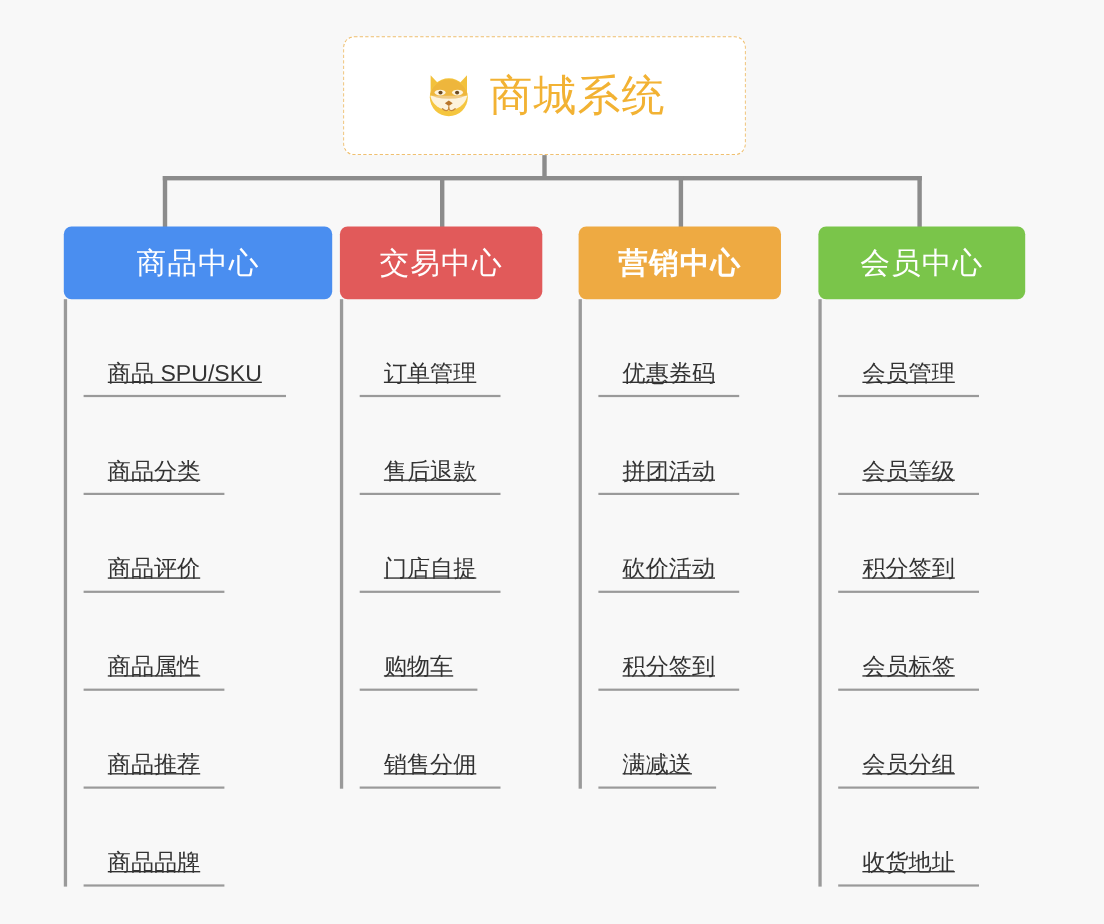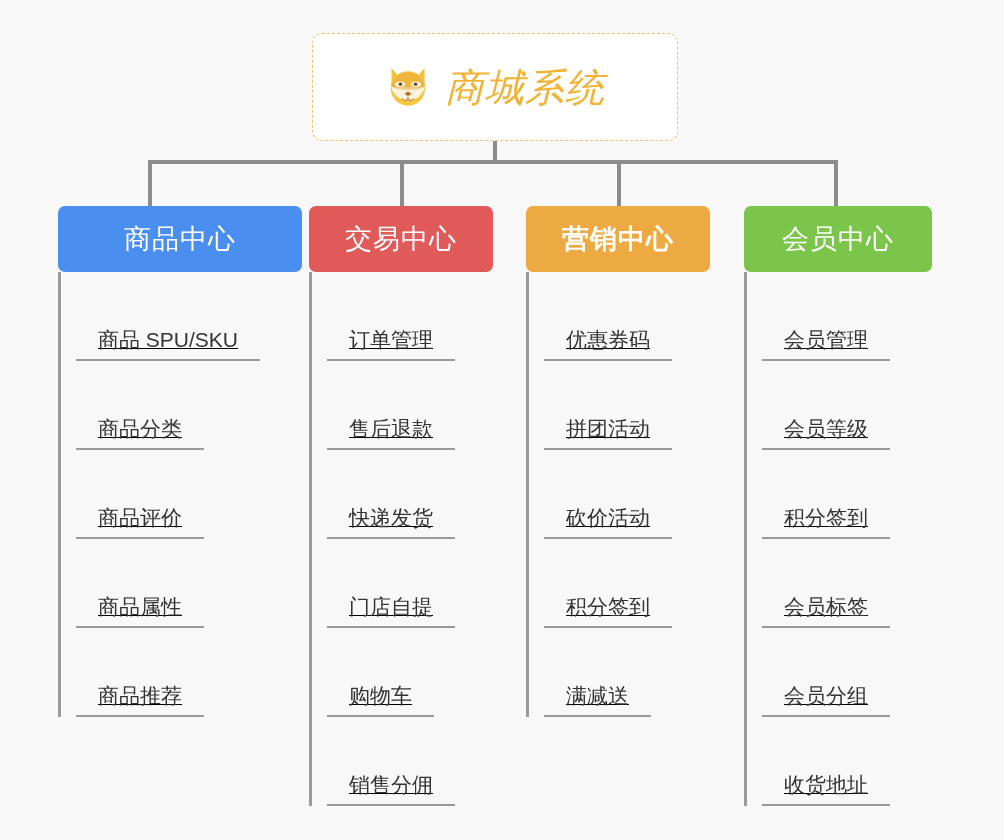--- a/index.html
+++ b/index.html
@@ -28,21 +28,20 @@
     width: 366px;
     height: 108px;
     box-sizing: border-box;
     background: #ffffff;
     border: 1px dashed #f0c070;
     border-radius: 10px;
     display: flex;
     align-items: center;
     justify-content: center;
     gap: 14px;
-    font-style: italic;
   }
   .root-icon {
     width: 46px;
     height: 46px;
     flex: 0 0 auto;
     display: block;
   }
   .root-title {
     font-size: 39px;
     line-height: 1;
@@ -177,38 +176,38 @@
         </div>
       <div class="leaf-item">
           <span class="leaf-underline"><span class="leaf-label">商品评价</span></span>
         </div>
       <div class="leaf-item">
           <span class="leaf-underline"><span class="leaf-label">商品属性</span></span>
         </div>
       <div class="leaf-item">
           <span class="leaf-underline"><span class="leaf-label">商品推荐</span></span>
         </div>
+      <div class="leaf-item">
+          <span class="leaf-underline"><span class="leaf-label">商品品牌</span></span>
+        </div>
     </div>
   </div>
 
   <div class="column col-1">
     <div class="cat-box" style="background: rgb(225, 90, 90);">
       <span class="cat-label">交易中心</span>
     </div>
     <div class="leaf-list">
       <div class="leaf-item">
           <span class="leaf-underline"><span class="leaf-label">订单管理</span></span>
         </div>
       <div class="leaf-item">
           <span class="leaf-underline"><span class="leaf-label">售后退款</span></span>
         </div>
       <div class="leaf-item">
-          <span class="leaf-underline"><span class="leaf-label">快递发货</span></span>
-        </div>
-      <div class="leaf-item">
           <span class="leaf-underline"><span class="leaf-label">门店自提</span></span>
         </div>
       <div class="leaf-item">
           <span class="leaf-underline"><span class="leaf-label">购物车</span></span>
         </div>
       <div class="leaf-item">
           <span class="leaf-underline"><span class="leaf-label">销售分佣</span></span>
         </div>
     </div>
   </div>

